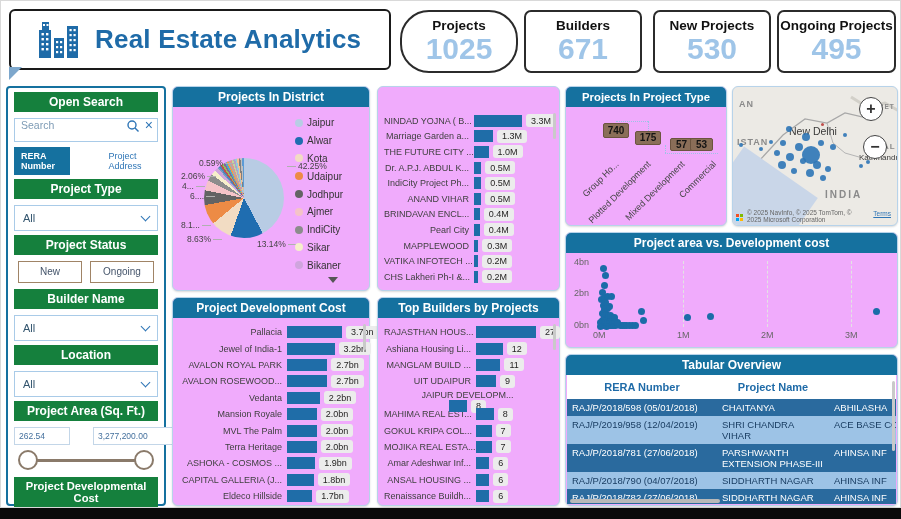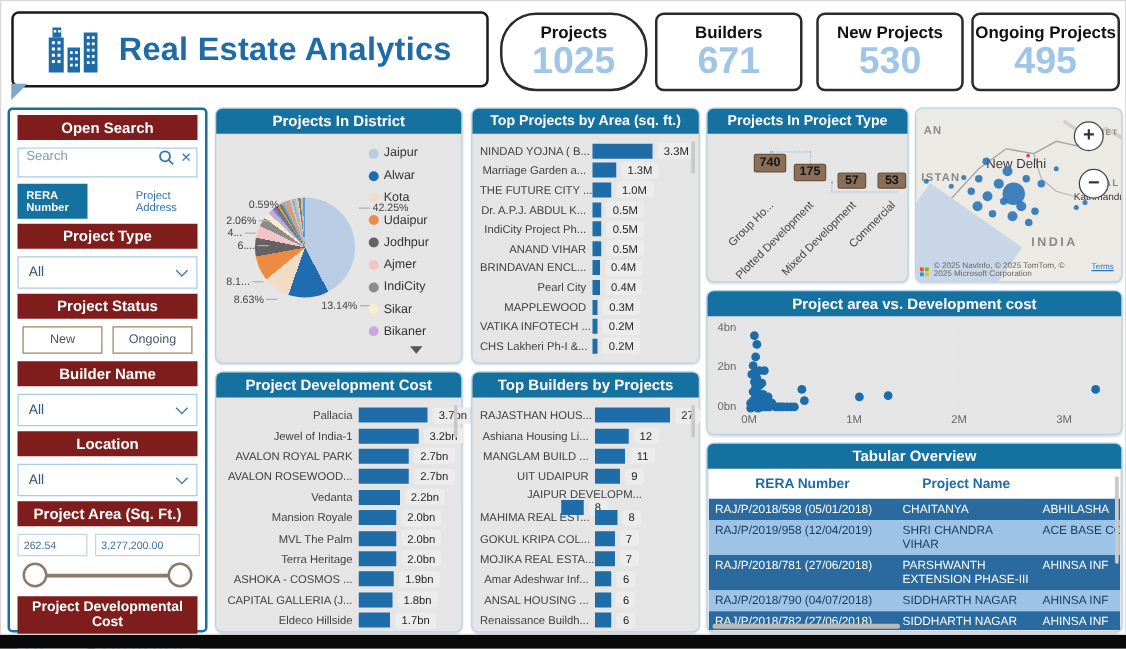--- a/index.html
+++ b/index.html
@@ -10,40 +10,40 @@
 
   
   .logo-card { position:absolute; left:8px; top:8px; width:382px; height:61px; border:2px solid #1a1a1a; border-radius:6px; background:#fff; display:flex; align-items:center; padding-left:26px; }
   .logo-card .fold { position:absolute; left:-2px; bottom:-12px; width:0; height:0; border-top:13px solid #7da7cc; border-right:13px solid transparent; }
   .app-title { color:#1f6ba8; font-size:26px; font-weight:bold; margin-left:14px; letter-spacing:0.2px; }
   .kpi { position:absolute; top:9px; width:118px; height:63px; background:#fff; border:2px solid #2b2b2b; border-radius:7px; text-align:center; padding-top:6px; }
   .kpi-label { font-size:13.5px; font-weight:bold; color:#111; }
   .kpi-value { font-size:30px; font-weight:bold; color:#9fc5e8; line-height:32px; }
 
   
-  .panel { position:absolute; background:#e5e5e5; border:1px solid #b7d3ea; border-radius:6px; box-shadow:0 1px 2px rgba(0,0,0,0.15); }
+  .panel { position:absolute; background:#f0abfc; border:1px solid #b7d3ea; border-radius:6px; box-shadow:0 1px 2px rgba(0,0,0,0.15); }
   .panel-head { height:20px; background:#15719f; border-radius:5px 5px 0 0; color:#fff; font-size:12px; font-weight:bold; text-align:center; line-height:20px; white-space:nowrap; overflow:hidden; }
   .scrollhint-v { position:absolute; right:3px; top:26px; width:3px; height:26px; background:#c9c9c9; border-radius:2px; }
 
   
   .sidebar { position:absolute; left:5px; top:85px; width:160px; height:420px; background:#fff; border:2px solid #15719f; border-radius:4px; padding:4px 6px; }
-  .sb-head { background:#7f1d1d; color:#fff; font-weight:bold; font-size:12px; text-align:center; padding:3px 0; margin:4px 0 6px 0; }
+  .sb-head { background:#15803d; color:#fff; font-weight:bold; font-size:12px; text-align:center; padding:3px 0; margin:4px 0 6px 0; }
   .sb-head.tight { font-size:11.2px; }
   .search-box { display:flex; align-items:flex-start; border:1px solid #a9cbe8; height:24px; padding:0 4px 0 6px; }
   .search-box input { border:none; outline:none; flex:1; font-size:10.5px; color:#33556e; width:70px; font-family:"Liberation Sans",sans-serif; }
   .search-box input::placeholder { color:#7d9bb5; }
   .sb-tabs { display:flex; align-items:center; margin:5px 0 2px 0; }
   .sb-tab-active { background:#15719f; color:#fff; font-size:9px; font-weight:bold; padding:4px 7px; }
   .sb-tab { color:#2e75b6; font-size:9px; padding:4px 7px;margin-left:32px; }
   .dd { display:flex; align-items:center; justify-content:space-between; border:1px solid #a9cbe8; height:26px; padding:0 8px; margin-bottom:4px; }
   .dd-value { font-size:11px; color:#33556e; }
   .chev { width:7px; height:7px; border-right:1.5px solid #2e75b6; border-bottom:1.5px solid #2e75b6; transform:rotate(45deg); margin-top:-4px; }
   .status-row { display:flex; justify-content:center; gap:8px; margin:2px 0 6px 0; }
   .status-btn { width:64px; height:22px; background:#fff; border:1px solid #a08466; font-size:10px; color:#44546a; text-align:center; line-height:20px; }
-  .range-vals { display:flex; gap:6px; margin:2px 0 4px 0;justify-content:space-between; }
+  .range-vals { display:flex; gap:23px; margin:2px 0 4px 0;justify-content:space-between; }
   .range-vals input { border:1px solid #c3d6e8; font-size:8.5px; color:#44709d; padding:3px 4px; font-family:"Liberation Sans",sans-serif; }
   .rv-min { width:56px; } .rv-max { width:84px; }
   .slider { position:relative; height:24px; margin:2px 4px 4px 4px; }
   .slider .track { position:absolute; left:8px; right:8px; top:10px; height:3px; background:#8a7a6a; }
   .slider .hnd { position:absolute; top:1px; width:20px; height:20px; border-radius:50%; background:#fff; border:2px solid #8a7a6a; }
   .hnd.left { left:0; } .hnd.right { right:0; }
 
   
   .pie { position:absolute; left:31px; top:71px; width:80px; height:80px; border-radius:50%; }
   .pie-label { position:absolute; font-size:8.5px; color:#444; white-space:nowrap; }
@@ -264,21 +264,20 @@
           </div>
           <div class="legend-item">
             <span class="legend-dot" style="background: rgb(207, 165, 221);"></span>
             <span class="legend-text">Bikaner</span>
           </div>
         </div>
       <div class="legend-arrow"></div>
     </div>
 
     <div class="panel" style="left:376px; top:85px; width:183px; height:205px;">
-      <div class="panel-head" style="font-size:11.3px;">Top Projects by Area (sq. ft.)</div>
       <div class="bars" id="bars-tp">
           <div class="bar-row" style="height: 15.6px;">
             <div class="bar-label" style="width: 90px;">NINDAD YOJNA ( B...</div>
             <div class="bar-zone">
               <div class="bar-fill" style="width: 48px;"></div>
               <div class="bar-value">3.3M</div>
             </div>
           </div>
           <div class="bar-row" style="height: 15.6px;">
             <div class="bar-label" style="width: 90px;">Marriage Garden a...</div>
@@ -360,21 +359,21 @@
         <div class="dotline-h" style="left:50px; top:14px; width:32px;"></div>
         <div class="dotline-v" style="left:82px; top:14px; height:10px;"></div>
         <div class="dotline-v" style="left:99px; top:38px; height:8px;"></div>
         <div class="dotline-h" style="left:99px; top:46px; width:53px;"></div>
       <div class="rb-box" style="left: 37px; top: 16px; width: 26px; height: 15px; line-height: 13px;">740</div>
           <div class="rb-label" style="right: 112px; top: 52px;">Group Ho...</div>
           <div class="rb-box" style="left: 69px; top: 24px; width: 26px; height: 14px; line-height: 12px;">175</div>
           <div class="rb-label" style="right: 80px; top: 52px;">Plotted Development</div>
           <div class="rb-box" style="left: 104px; top: 31px; width: 23px; height: 13px; line-height: 11px;">57</div>
           <div class="rb-label" style="right: 46.5px; top: 52px;">Mixed Development</div>
-          <div class="rb-box" style="left: 136px; top: 31px; width: 23px; height: 13px; line-height: 11px;">53</div>
+          <div class="rb-box" style="left: 124px; top: 31px; width: 23px; height: 13px; line-height: 11px;">53</div>
           <div class="rb-label" style="right: 14.5px; top: 52px;">Commercial</div>
         </div>
     </div>
 
     <div class="panel map-panel" style="left:731px; top:85px; width:166px; height:140px;">
       <svg width="166" height="140" style="position:absolute; left:0; top:0;">
         <path d="M6,98 L26,74 L50,48 L72,32 L94,36 L112,26 L130,30 L150,22" fill="none" stroke="#a8a8a8" stroke-width="1.2"></path>
         <path d="M94,36 L100,56 L112,66 L126,70" fill="none" stroke="#b5b5b5" stroke-width="1"></path>
         <path d="M118,10 L134,20 L152,16 L166,24" fill="none" stroke="#c2beb6" stroke-width="3" opacity="0.6"></path>
       </svg>

